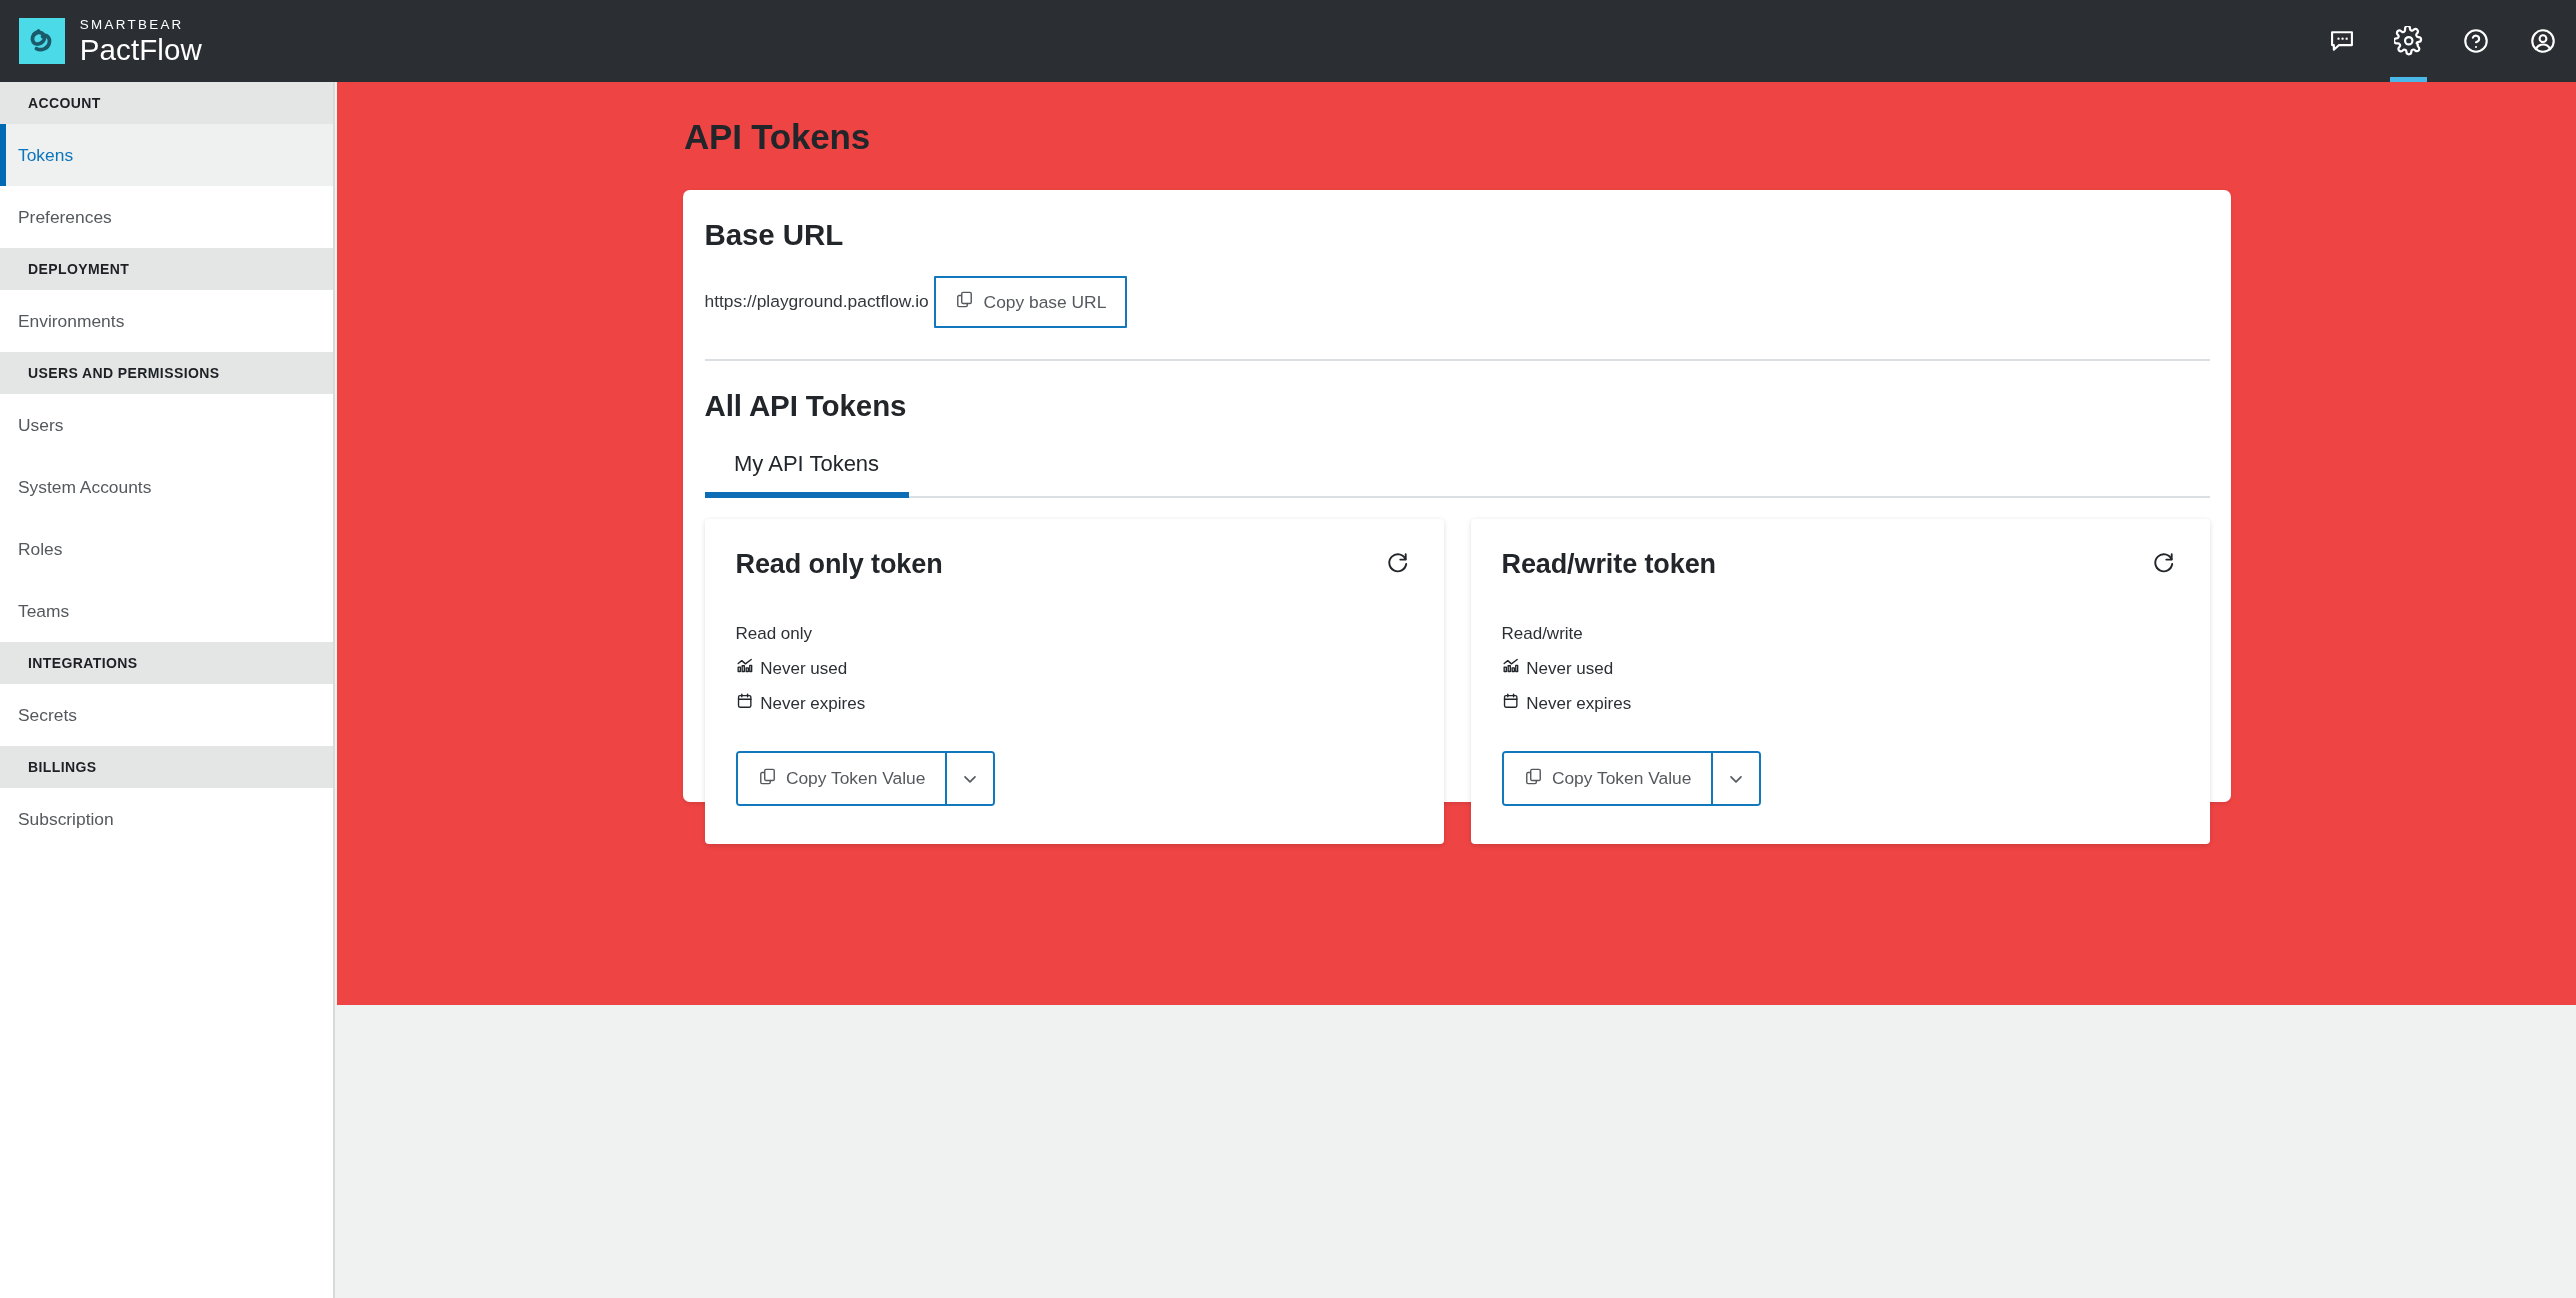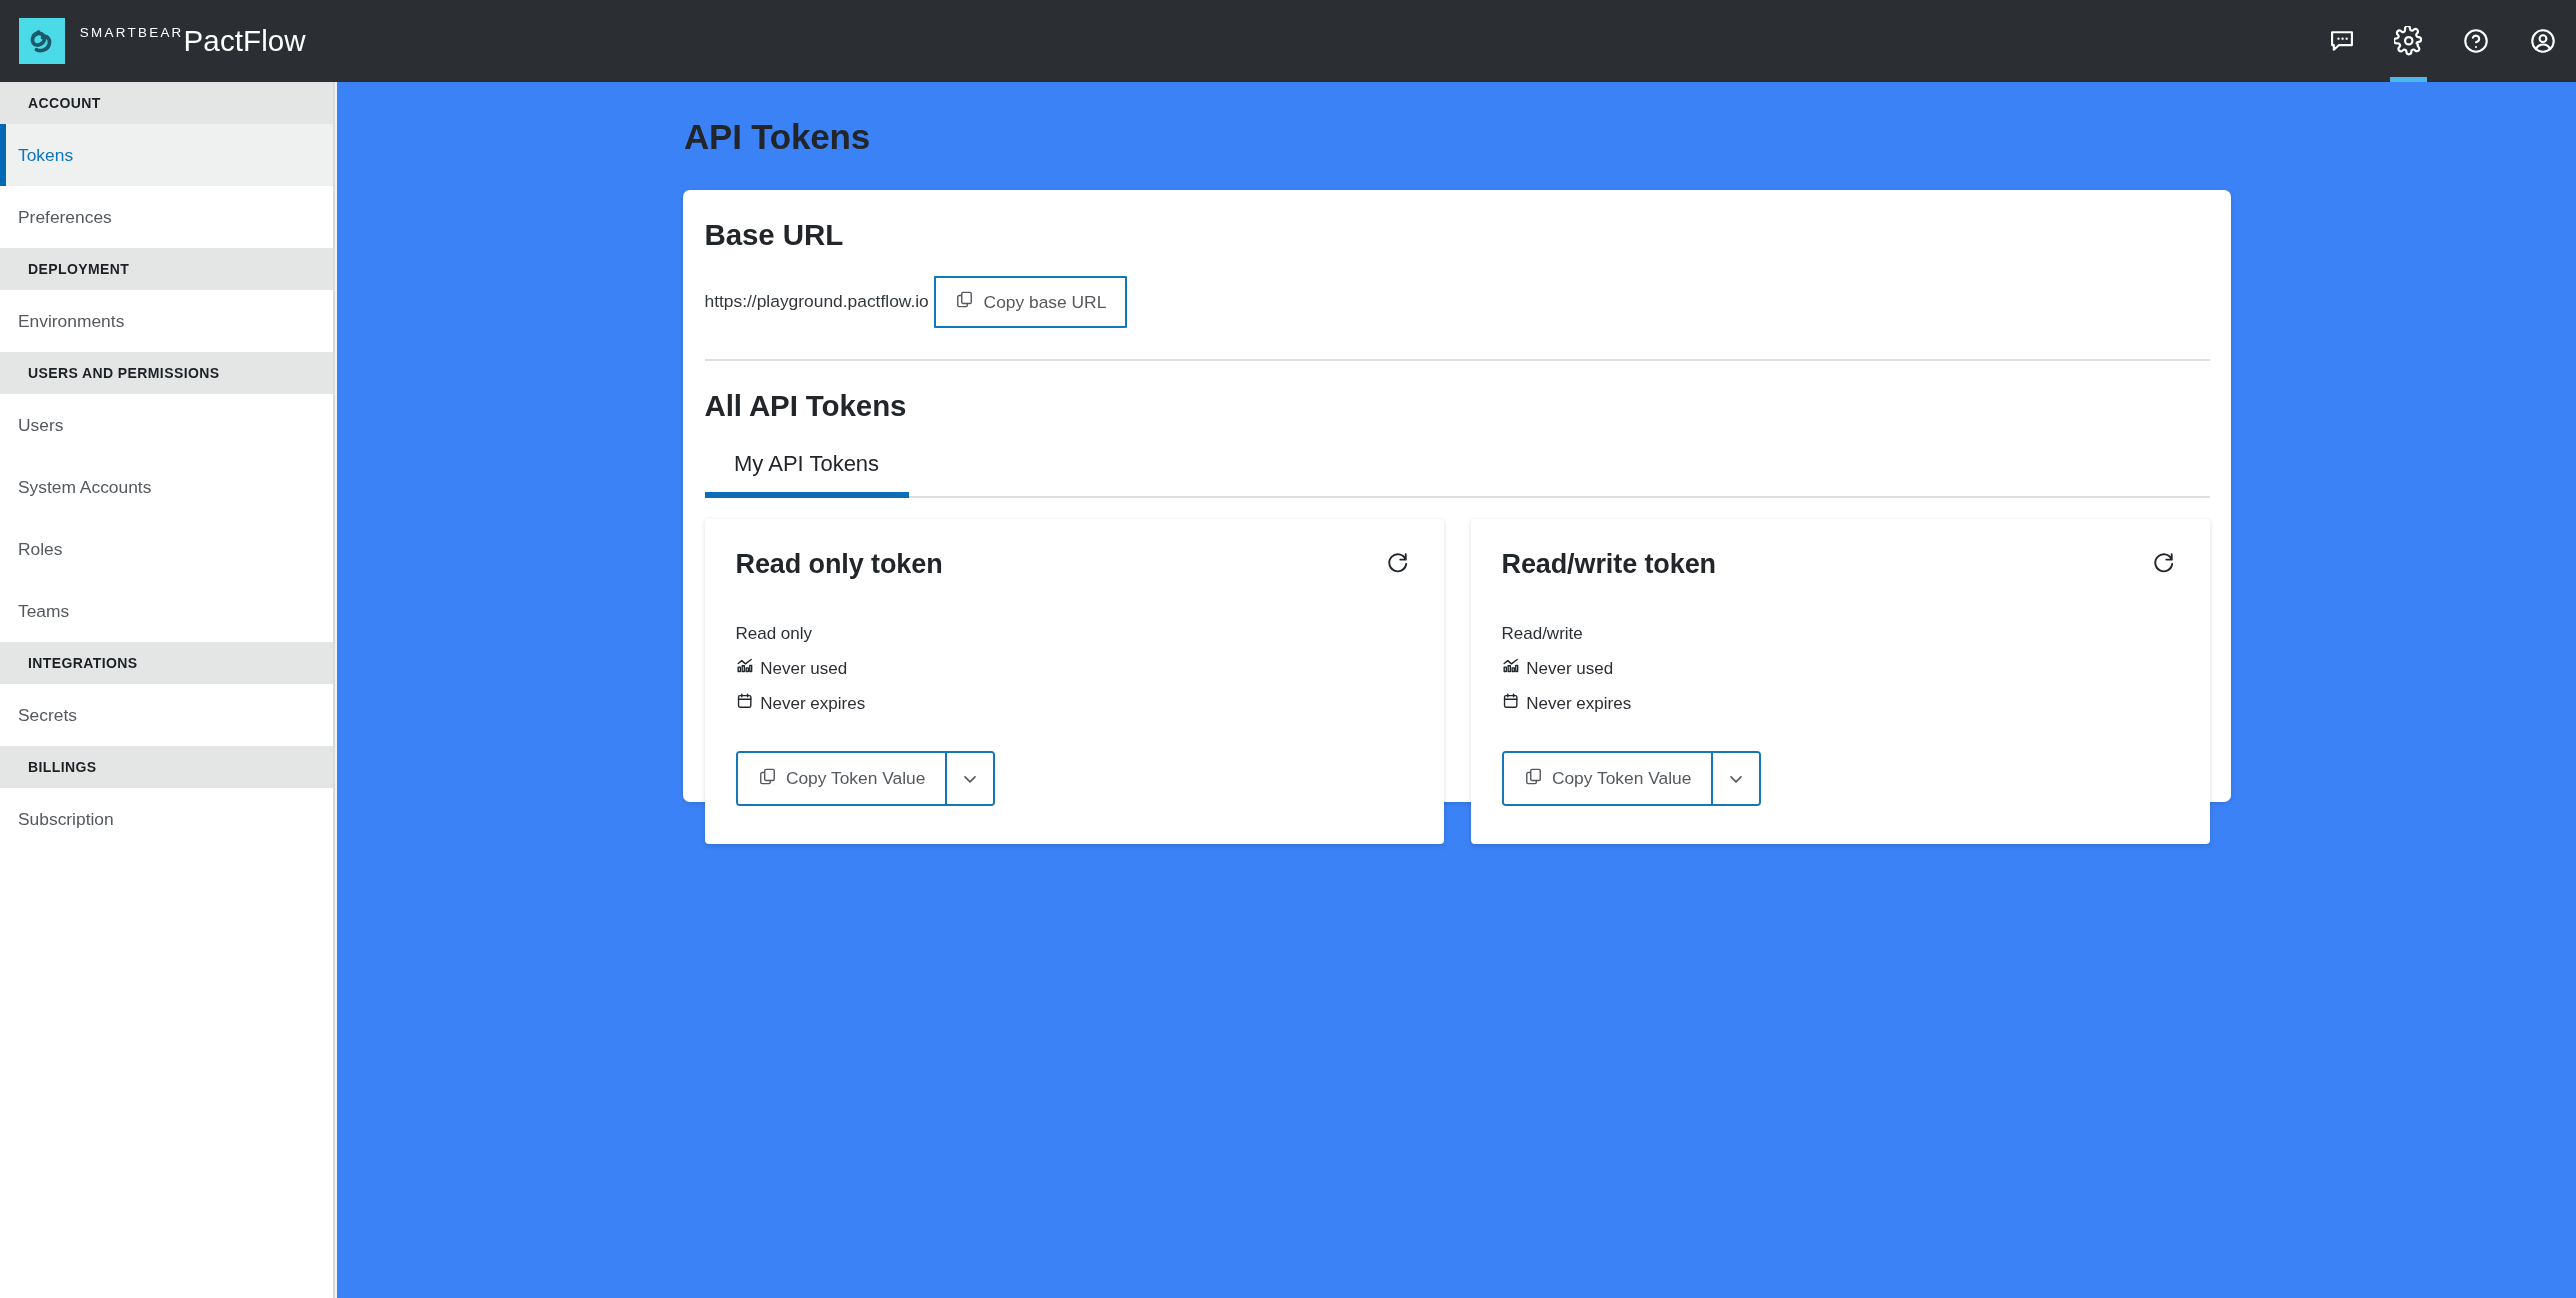--- a/index.html
+++ b/index.html
@@ -32,21 +32,21 @@
     height: 46px;
     background: #4bdbe8;
     display: flex;
     align-items: center;
     justify-content: center;
     flex: 0 0 auto;
   }
   .brand-text {
     margin-left: 14.8px;
     display: flex;
-    flex-direction: row;
+    flex-direction: column;
     justify-content: center;
     line-height: 1;
   }
   .brand-smartbear {
     color: #ffffff;
     font-size: 13.4px;
     letter-spacing: 2.3px;
     font-weight: 400;
     margin-bottom: 3.4px;
   }
@@ -121,22 +121,22 @@
     border-left: 6.7px solid #0069b4;
     color: #0b75bd;
   }
 
   
   .main {
     position: absolute;
     top: 82px;
     left: 337px;
     width: 2239px;
-    height: 1217px;
-    background: #3b82f6;
+    height: 923px;
+    background: #ef4444;
     overflow: hidden;
   }
   .page-title {
     margin: 35px 0 0 347px;
     font-size: 35px;
     font-weight: bold;
     color: #22262a;
     letter-spacing: -0.2px;
   }
 

